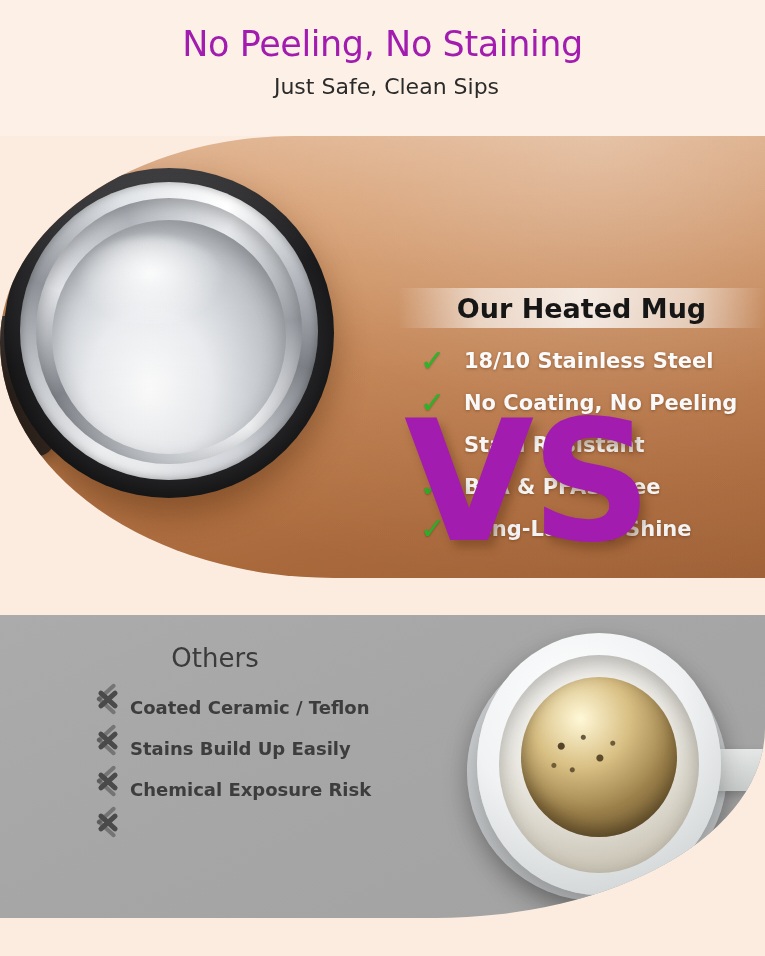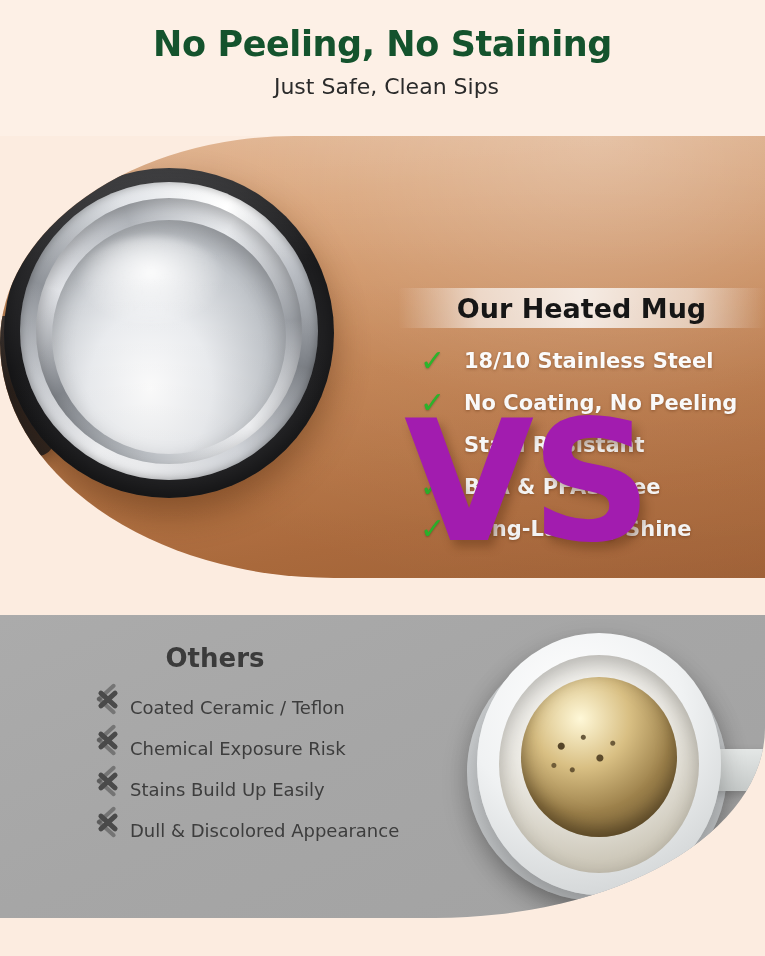--- a/index.html
+++ b/index.html
@@ -12,21 +12,21 @@
   }
 
   
   .header{
     position:absolute; top:0; left:0; width:765px; height:136px;
     background:#fdf0e6;
     text-align:center;
   }
   .headline{
     position:absolute; top:24px; left:0; width:765px;
-    font-size:35px; font-weight:bold; color:#14532d;
+    font-size:35px; font-weight:normal; color:#a21caf;
     letter-spacing:-0.4px;
   }
   .subhead{
     position:absolute; top:74px; left:0; width:765px;
     font-size:22px; font-weight:400; color:#2b2b2b;padding-left:8px;
   }
 
   
   .brown-panel{
     position:absolute; top:136px; left:0; width:765px; height:442px;
@@ -178,37 +178,37 @@
       radial-gradient(circle at 22% 34%, rgba(60,44,20,0.85) 0 3px, transparent 4px),
       radial-gradient(circle at 46% 22%, rgba(60,44,20,0.75) 0 2px, transparent 3px),
       radial-gradient(circle at 64% 50%, rgba(60,44,20,0.8) 0 3px, transparent 4px),
       radial-gradient(circle at 34% 66%, rgba(60,44,20,0.7) 0 2px, transparent 3px),
       radial-gradient(circle at 78% 30%, rgba(60,44,20,0.7) 0 2px, transparent 3px),
       radial-gradient(circle at 14% 60%, rgba(60,44,20,0.65) 0 2px, transparent 3px);
   }
 
   .cons-title{
     position:absolute; left:0; top:28px; width:430px;
-    text-align:center; font-size:26px; font-weight:bold; color:#3b3b3b;
+    text-align:center; font-size:26px; font-weight:normal; color:#3b3b3b;
   }
   .cons-list{ position:absolute; left:92px; top:72px; width:360px; }
   .con-item{ display:flex; align-items:center; height:41px; }
   .con-x{
     width:38px; flex:0 0 38px; position:relative; height:26px;
   }
   .con-x i{
     position:absolute; left:4px; top:2px; width:24px; height:5px;
     background:#4a4a4a; border-radius:3px; display:block;
   }
   .con-x i:nth-child(1){ transform:rotate(42deg); }
   .con-x i:nth-child(2){ transform:rotate(-42deg); }
   .con-x i:nth-child(3){ transform:rotate(42deg) translate(3px,6px); opacity:.55; height:4px; }
   .con-x i:nth-child(4){ transform:rotate(-42deg) translate(3px,-6px); opacity:.55; height:4px; }
   .con-text{
-    font-size:18px; font-weight:400; color:#3d3d3d; white-space:nowrap;
+    font-size:18px; font-weight:700; color:#3d3d3d; white-space:nowrap;
   }
 </style>
 </head>
 <body>
 
 <div class="header">
   <div class="headline">No Peeling, No Staining</div>
   <div class="subhead">Just Safe, Clean Sips</div>
 </div>
 
@@ -269,39 +269,38 @@
         </span>
       <span class="con-text">Coated Ceramic / Teflon</span>
     </div>
     <div class="con-item">
       <span class="con-x">
           <i></i>
           <i></i>
           <i></i>
           <i></i>
         </span>
-      <span class="con-text">Chemical Exposure Risk</span>
+      <span class="con-text">Stains Build Up Easily</span>
     </div>
     <div class="con-item">
       <span class="con-x">
           <i></i>
           <i></i>
           <i></i>
           <i></i>
         </span>
-      <span class="con-text">Stains Build Up Easily</span>
+      <span class="con-text">Chemical Exposure Risk</span>
     </div>
     <div class="con-item">
       <span class="con-x">
           <i></i>
           <i></i>
           <i></i>
           <i></i>
         </span>
-      <span class="con-text">Dull &amp; Discolored Appearance</span>
     </div>
   </div>
 
   <div class="stain-photo">
     <div class="saucer"></div>
     <div class="cup-handle"></div>
     <div class="cup-outer"></div>
     <div class="cup-inner"></div>
     <div class="stain-pool"></div>
     <div class="stain-fleck"></div>

